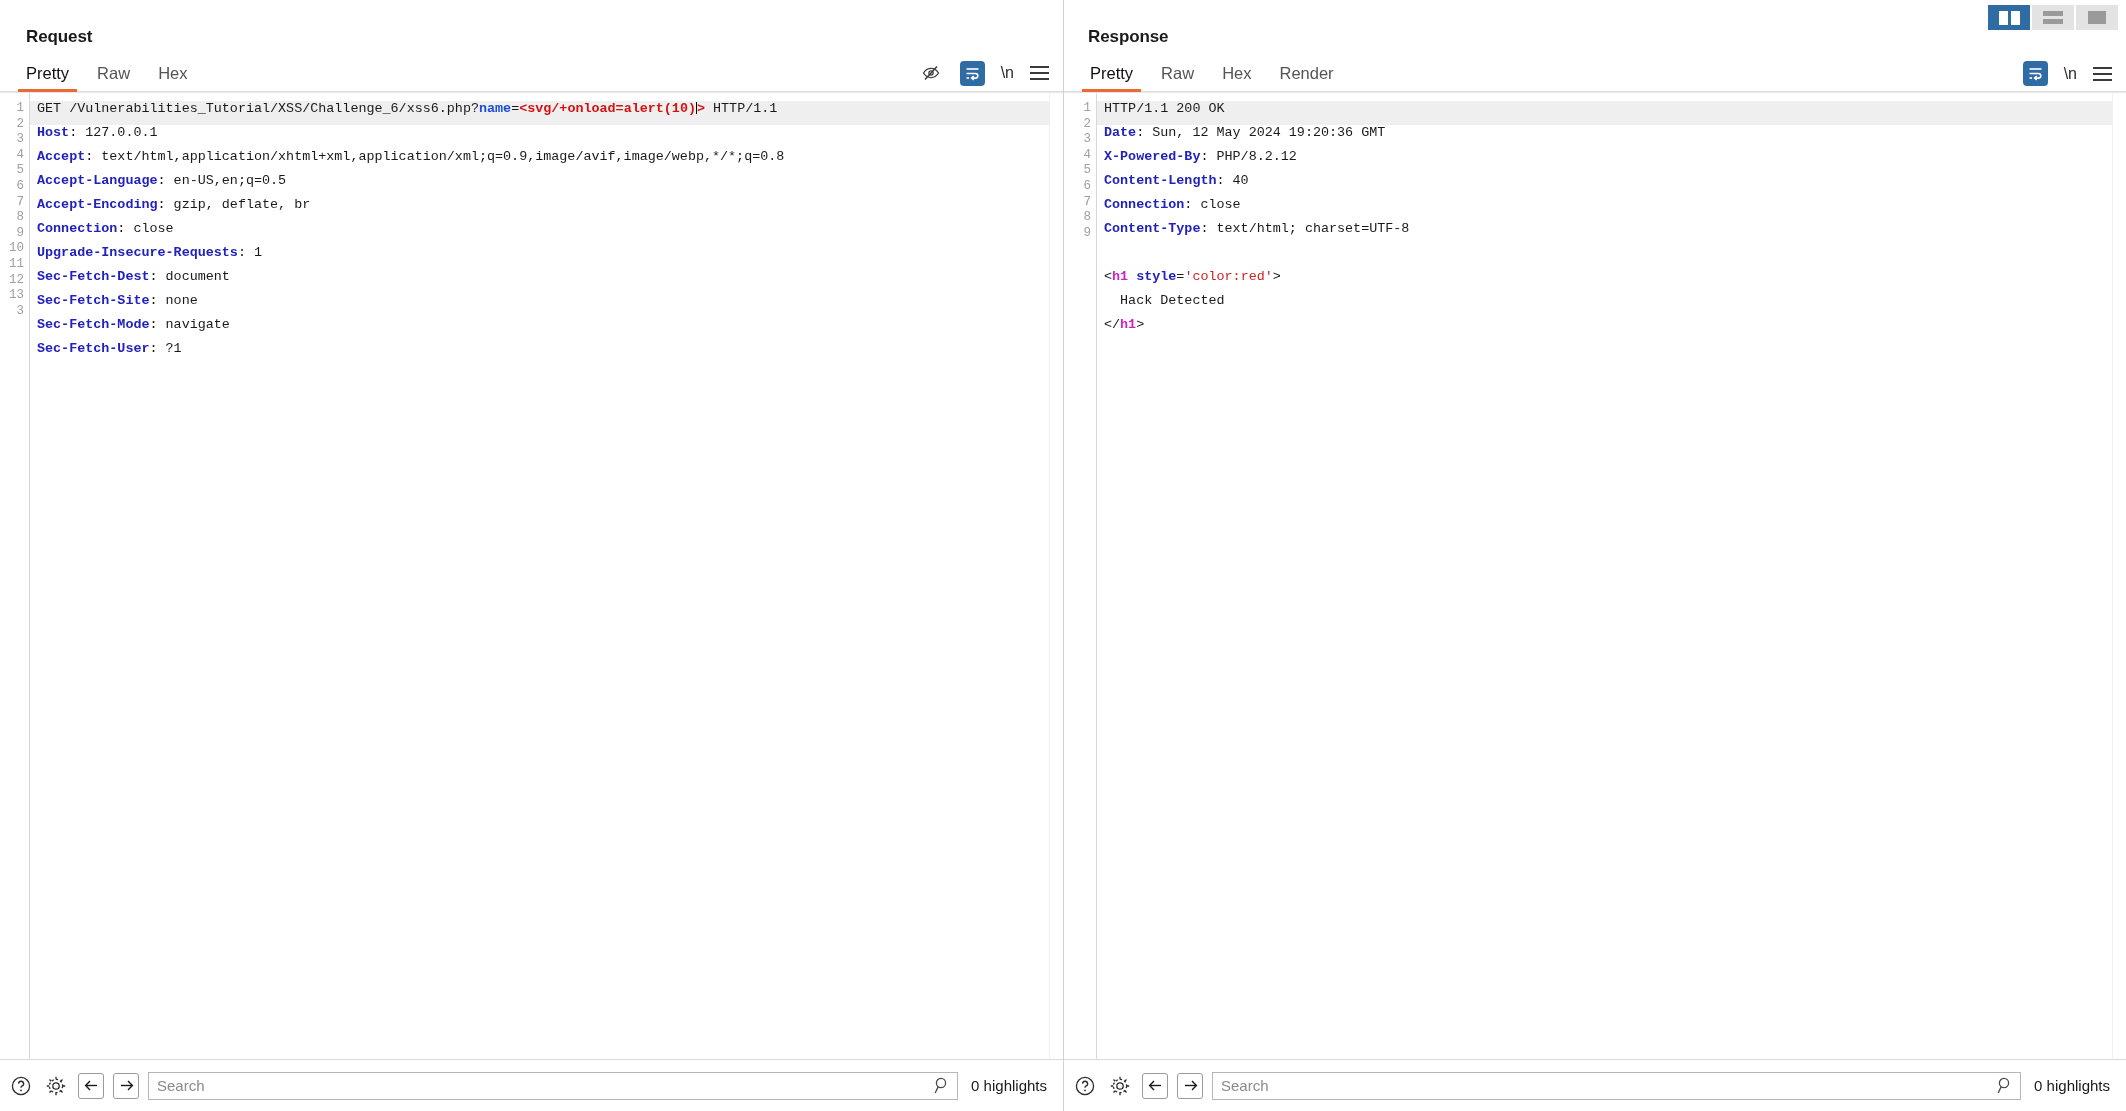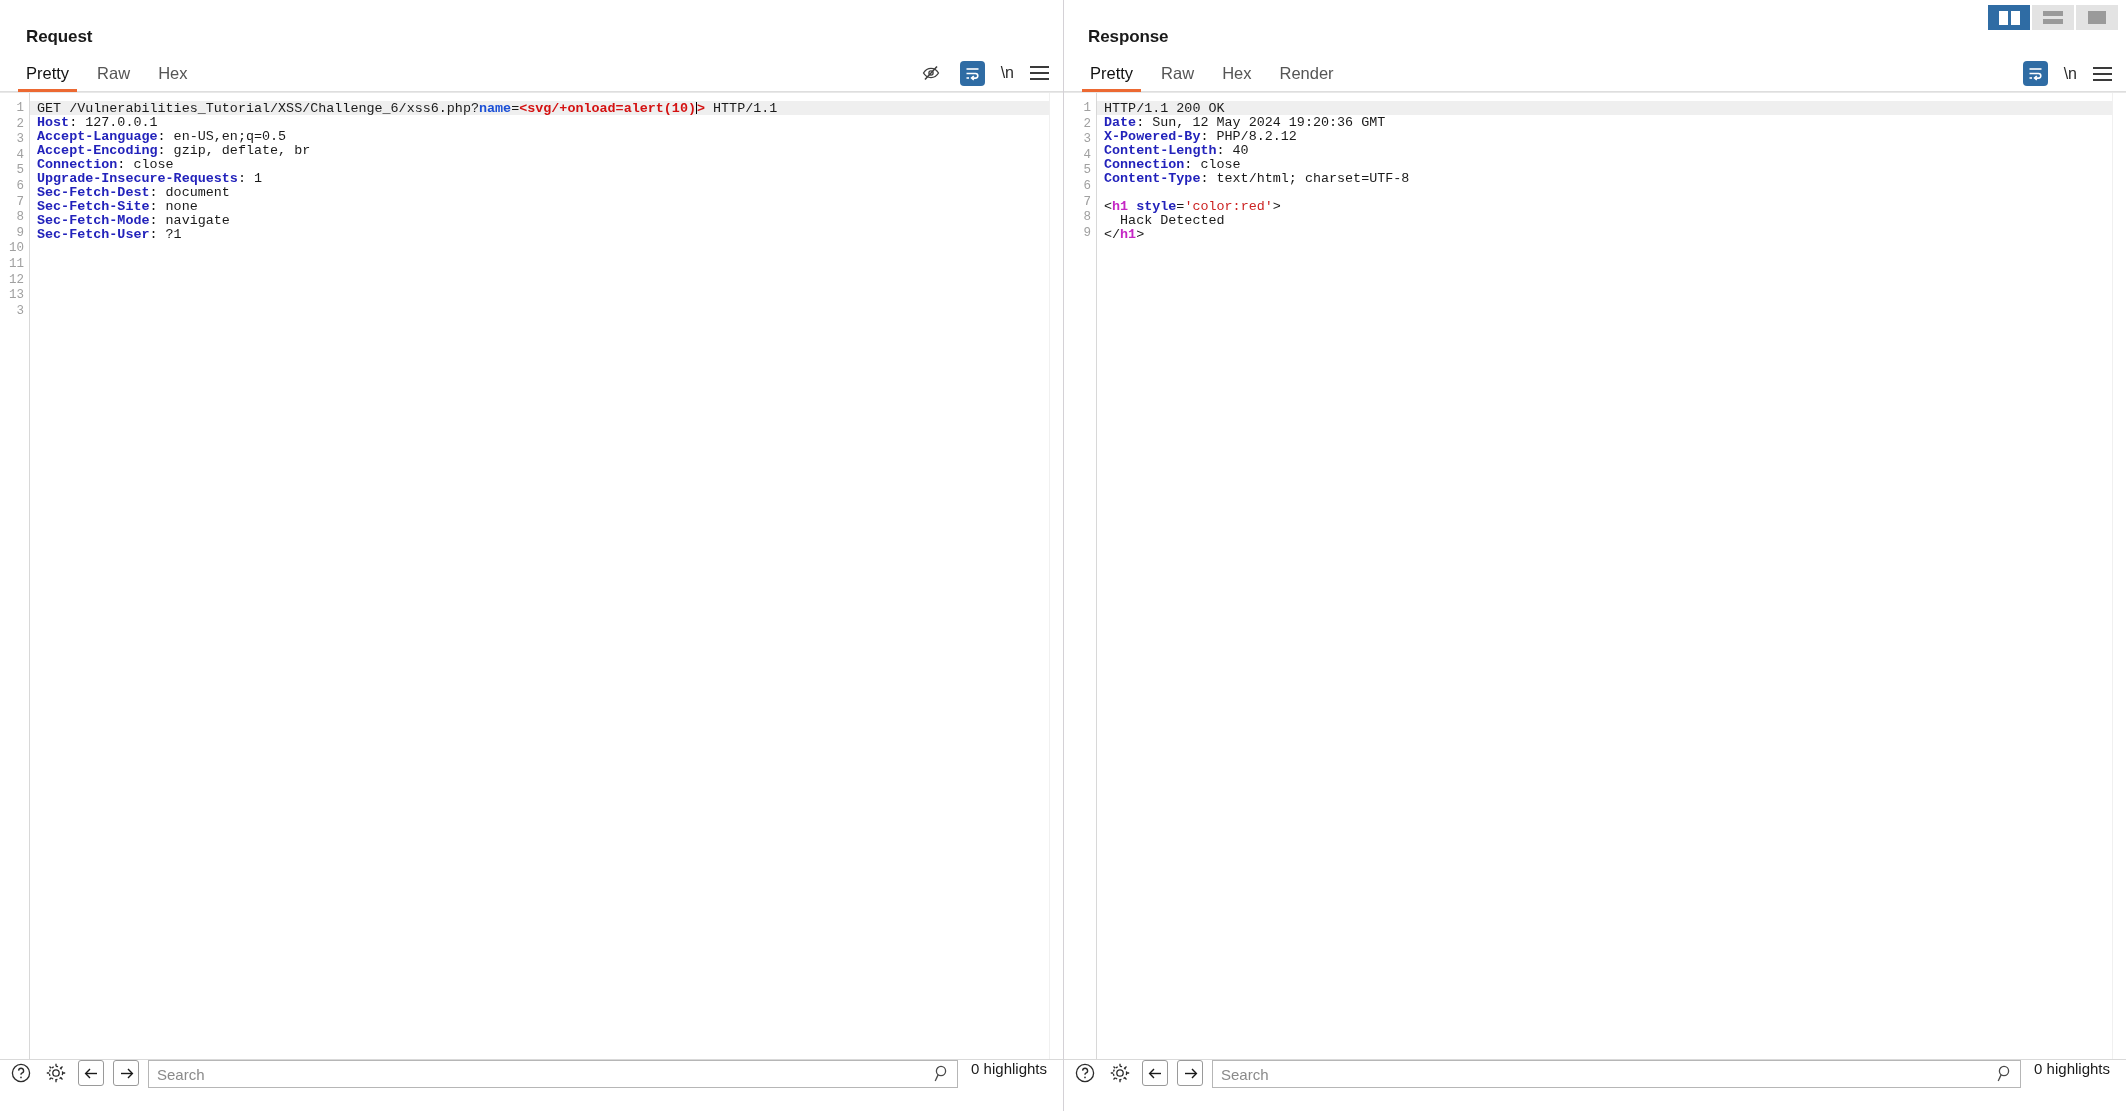--- a/index.html
+++ b/index.html
@@ -147,21 +147,21 @@
     flex: 1;
     padding-top: 8px;
     border-left: 1px solid #d8d8d8;
     font-family: "Liberation Mono", monospace;
     font-size: 13.4px;
     color: #1a1a1a;
     overflow: hidden;
     position: relative;
   }
   .code .ln {
-    height: 14px;
+    height: 24px;
     line-height: 15.6px;
     white-space: pre;
     padding-left: 7px;
   }
   .code .ln.current { background: #efefef; }
   .hdr { color: #2222bb; font-weight: bold; }
   .param { color: #1a4fd6; font-weight: bold; }
   .payload { color: #d41111; font-weight: bold; }
   .tagname { color: #c526c5; font-weight: bold; }
   .attr { color: #2222bb; font-weight: bold; }
@@ -179,21 +179,21 @@
   .scrollrail {
     width: 14px;
     background: #ffffff;
     border-left: 1px solid #f0f0f0;
   }
 
   
   .searchbar {
     height: 52px;
     display: flex;
-    align-items: flex-start;
+    align-items: center;
     padding: 0 10px 0 8px;
     gap: 9px;
     background: #ffffff;
     border-top: 1px solid #d9d9d9;
   }
   .circ-icon {
     width: 26px; height: 26px;
     display: flex; align-items: center; justify-content: center;
     cursor: pointer;
   }
@@ -306,20 +306,21 @@
         <div>9</div>
         <div>10</div>
         <div>11</div>
         <div>12</div>
         <div>13</div>
         <div>3</div>
       </div>
       <div class="code" id="request-code">
           <div class="ln current">GET /Vulnerabilities_Tutorial/XSS/Challenge_6/xss6.php?<span class="param">name</span>=<span class="payload">&lt;svg/+onload=alert(10)</span><span class="caret"></span><span class="payload">&gt;</span> HTTP/1.1</div>
           <div class="ln"><span class="hdr">Host</span>: 127.0.0.1</div>
+          <div class="ln"><span class="hdr">Accept</span>: text/html,application/xhtml+xml,application/xml;q=0.9,image/avif,image/webp,*/*;q=0.8</div>
           <div class="ln"><span class="hdr">Accept-Language</span>: en-US,en;q=0.5</div>
           <div class="ln"><span class="hdr">Accept-Encoding</span>: gzip, deflate, br</div>
           <div class="ln"><span class="hdr">Connection</span>: close</div>
           <div class="ln"><span class="hdr">Upgrade-Insecure-Requests</span>: 1</div>
           <div class="ln"><span class="hdr">Sec-Fetch-Dest</span>: document</div>
           <div class="ln"><span class="hdr">Sec-Fetch-Site</span>: none</div>
           <div class="ln"><span class="hdr">Sec-Fetch-Mode</span>: navigate</div>
           <div class="ln"><span class="hdr">Sec-Fetch-User</span>: ?1</div>
           <div class="ln">&nbsp;</div>
           <div class="ln">&nbsp;</div>

